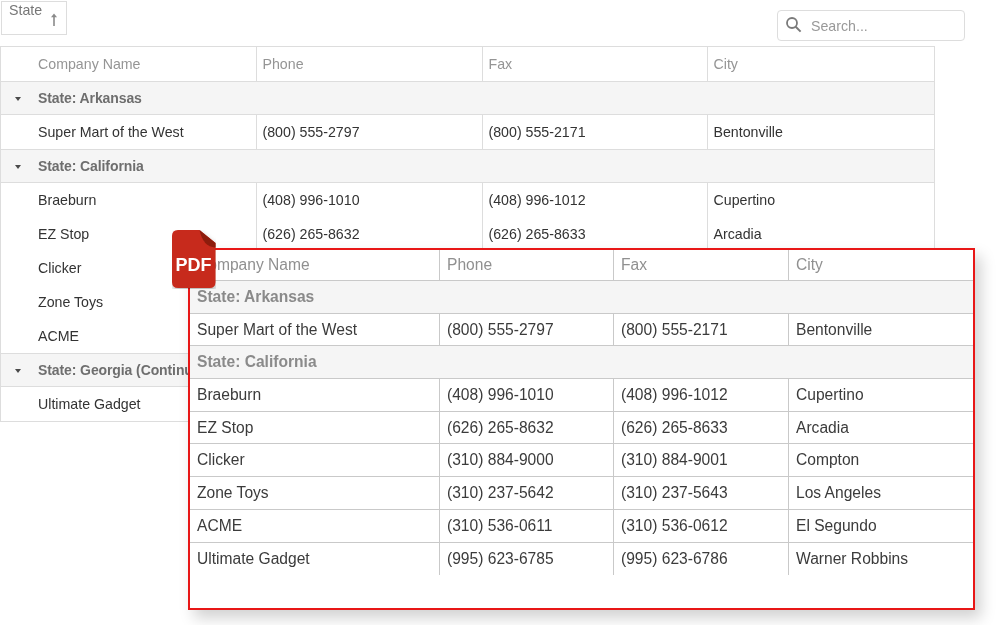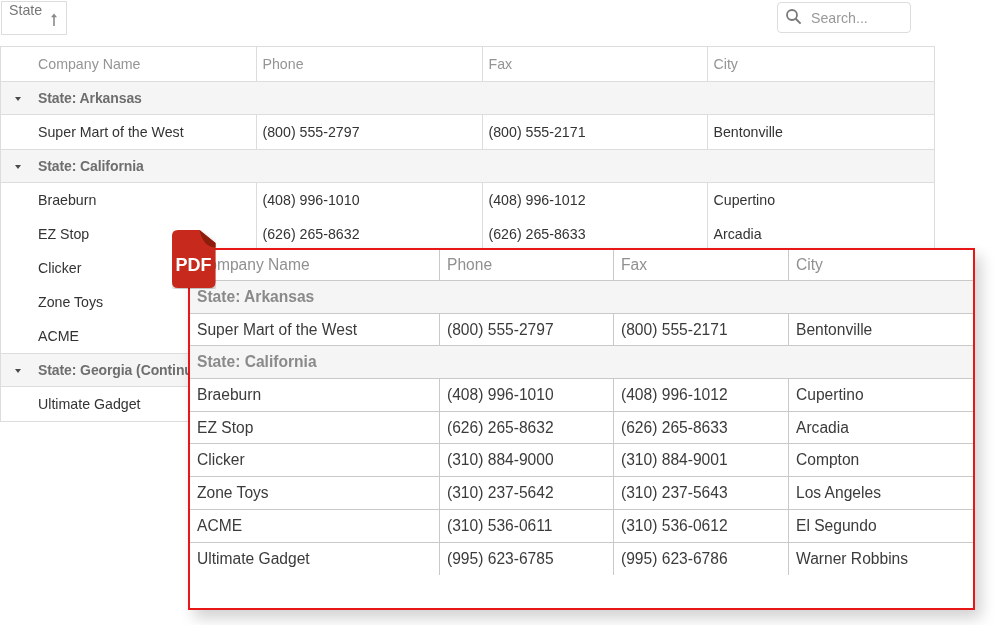--- a/index.html
+++ b/index.html
@@ -1,19 +1,19 @@
 <!DOCTYPE html>
 <html><head>
 <meta charset="utf-8">
 <style>
   * { margin:0; padding:0; box-sizing:border-box; }
   html,body { width:1000px; height:625px; background:#fff; font-family:"Liberation Sans",sans-serif; overflow:hidden; }
   .chip { position:absolute; left:1px; top:1px; width:66px; height:34px; border:1px solid #ddd; background:#fff; display:flex; align-items:flex-start; }
   .chip .txt { color:#767676; font-size:14.2px; margin-left:7px; }
-  .search { position:absolute; left:777px; top:2px; width:134px; height:31px; border:1px solid #ddd; border-radius:4px; background:#fff; display:flex; align-items:center; }
+  .search { position:absolute; left:777px; top:10px; width:188px; height:31px; border:1px solid #ddd; border-radius:4px; background:#fff; display:flex; align-items:center; }
   .search .ph { color:#999; font-size:14.2px; position:absolute; left:33px; top:6.5px; }
 
   .grid { position:absolute; left:0; top:46px; width:935px; height:376px; border:1px solid #ddd; background:#fff; }
   .row { position:relative; width:100%; height:34px; display:flex; }
   .hdr { height:34px; }
   .ohdr { height:31px !important; }
   .hdr .c { color:#959595; font-size:14.2px; }
   .c { display:flex; align-items:center; padding-left:5.5px; font-size:14.2px; color:#333; overflow:hidden; white-space:nowrap; }
   .c1 { width:256px; padding-left:37px; border-right:1px solid #ddd; }
   .c2 { width:226px; border-right:1px solid #ddd; }

